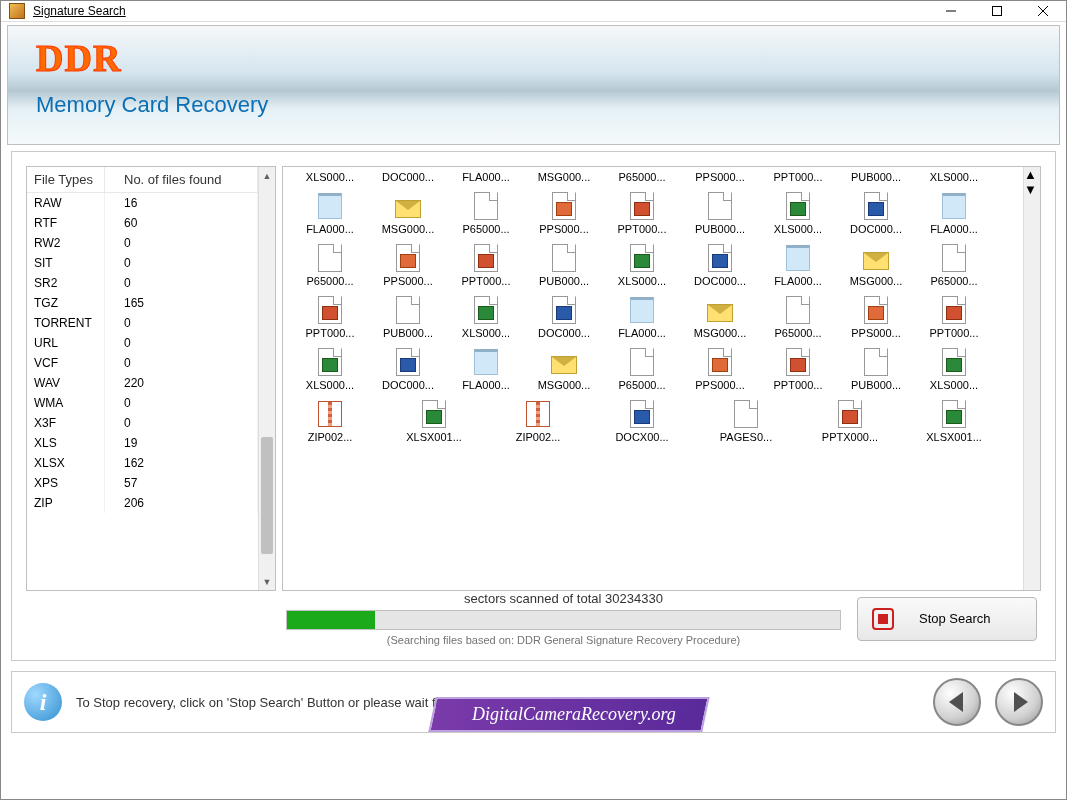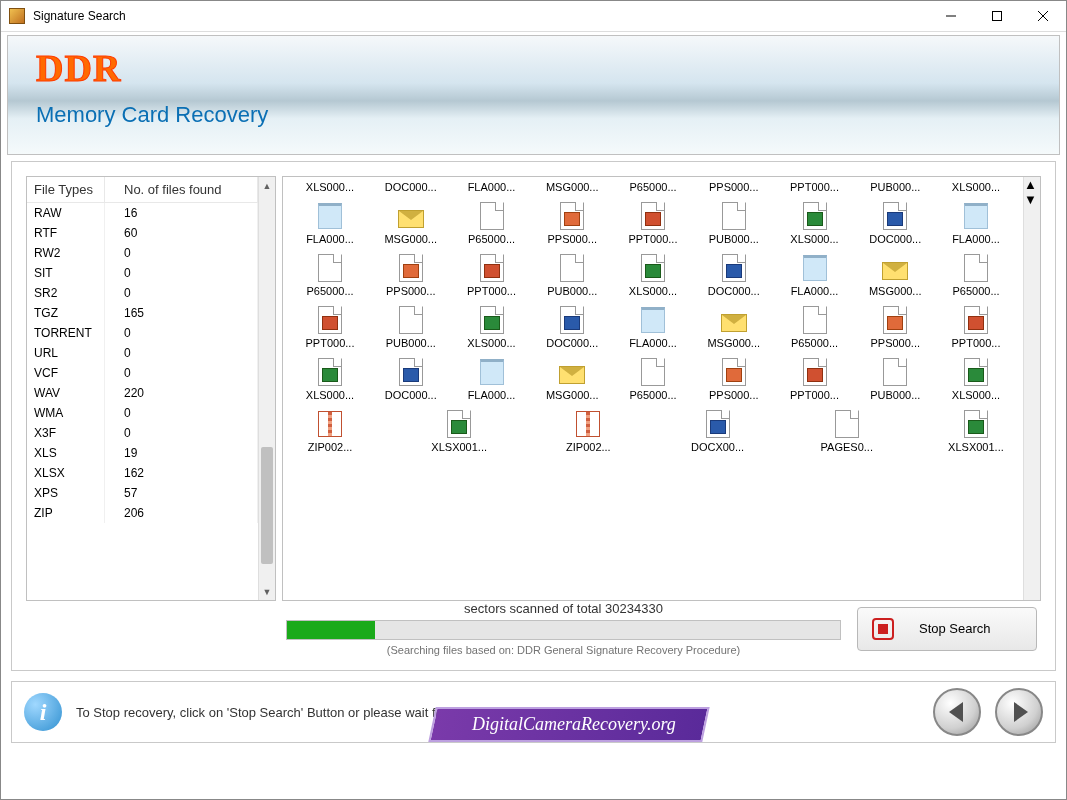--- a/index.html
+++ b/index.html
@@ -1,17 +1,17 @@
 <!DOCTYPE html>
 <html><head>
 <meta charset="utf-8">
 <style>
 * { box-sizing: border-box; margin: 0; padding: 0; }
 body { font-family: "Segoe UI", Tahoma, Arial, sans-serif; font-size: 13px; background: #fff; width: 1067px; height: 800px; overflow: hidden; border: 1px solid #888; }
-.titlebar { height: 31px; display: flex; align-items: center; padding: 0 0 0 8px; background: #fff; border-bottom: 1px solid #ddd; }
+.titlebar { height: 21px; display: flex; align-items: center; padding: 0 0 0 8px; background: #fff; border-bottom: 1px solid #ddd; text-decoration: underline; }
 .titlebar .app-icon { width: 16px; height: 16px; background: linear-gradient(135deg, #f0c050, #c07020); border: 1px solid #805010; margin-right: 8px; }
 .titlebar .title { flex: 1; font-size: 12px; color: #000; }
 .titlebar .win-btn { width: 46px; height: 30px; display: flex; align-items: center; justify-content: center; color: #000; cursor: default; }
 .titlebar .win-btn svg { width: 10px; height: 10px; }
 
 .banner { height: 120px; margin: 3px 6px 0 6px; border: 1px solid #c0c0c0; background: linear-gradient(180deg, #f5f8fa 0%, #d5e5ef 40%, #b5c8d2 55%, #e5f0f5 70%, #f5fafb 100%); padding: 10px 28px; position: relative; overflow: hidden; }
 .banner .brand { font-family: Georgia, serif; font-size: 38px; font-weight: bold; color: #ff6a00; -webkit-text-stroke: 1px #ff3a00; letter-spacing: 1px; }
 .banner .subtitle { font-size: 22px; color: #0a6fb4; margin-top: 12px; font-family: Arial, sans-serif; }
 
 .content-panel { margin: 6px 10px 0 10px; border: 1px solid #c9c9c9; height: 510px; padding: 14px; display: flex; flex-direction: column; }
@@ -24,21 +24,21 @@
 .ft-col1 { width: 78px; }
 .ft-col2 { flex: 1; margin-left: 12px; }
 .ft-body { }
 .ft-row { display: flex; }
 .ft-row div { padding: 3px 7px; border-right: 1px solid #f0f0f0; font-size: 12px; }
 .ft-scroll { width: 17px; background: #f0f0f0; display: flex; flex-direction: column; border-left: 1px solid #dedede; }
 .ft-scroll .arrow { height: 17px; display: flex; align-items: center; justify-content: center; background: #f0f0f0; font-size: 9px; color: #606060; }
 .ft-scroll .track { flex: 1; background: #f0f0f0; position: relative; }
 .ft-scroll .thumb { position: absolute; left: 2px; right: 2px; background: #c0c0c0; border-radius: 2px; }
 
-.files-grid-box { flex: 1; border: 1px solid #c0c0c0; background: #fff; display: flex; position: relative; }
+.files-grid-box { flex: 1; border: 1px solid #c0c0c0; background: #fff; display: flex; position: relative; gap: 22px; }
 .files-grid { flex: 1; padding: 4px 8px; overflow: hidden; }
 .grid-row { display: flex; justify-content: space-between; margin-bottom: 6px; }
 .file-cell { width: 78px; text-align: center; }
 .file-icon-wrap { height: 34px; display: flex; align-items: center; justify-content: center; }
 .file-label { font-size: 11px; color: #000; white-space: nowrap; overflow: hidden; text-overflow: ellipsis; }
 .fg-scroll { width: 17px; background: #f0f0f0; display: flex; flex-direction: column; border-left: 1px solid #dedede; }
 
 .ico { width: 24px; height: 28px; display: inline-block; position: relative; }
 .ico.page { background: #fff; border: 1px solid #999; }
 .ico.page::before { content: ""; position: absolute; top: -1px; right: -1px; width: 8px; height: 8px; background: linear-gradient(135deg, #fff 45%, transparent 55%); border-left: 1px solid #999; border-bottom: 1px solid #999; }
@@ -475,20 +475,26 @@
               <div class="file-label">DOCX00...</div>
             </div>
             <div class="file-cell">
               <div class="file-icon-wrap">
                 <span class="ico page"></span>
               </div>
               <div class="file-label">PAGES0...</div>
             </div>
             <div class="file-cell">
               <div class="file-icon-wrap">
+                <span class="ico page ppt"></span>
+              </div>
+              <div class="file-label">PPTX000...</div>
+            </div>
+            <div class="file-cell">
+              <div class="file-icon-wrap">
                 <span class="ico page xls"></span>
               </div>
               <div class="file-label">XLSX001...</div>
             </div>
           </div>
         </div>
       <div class="fg-scroll">
         <div class="arrow">▲</div>
         <div class="track">
             <div class="thumb" style="top:75%; height:22%;"></div>

